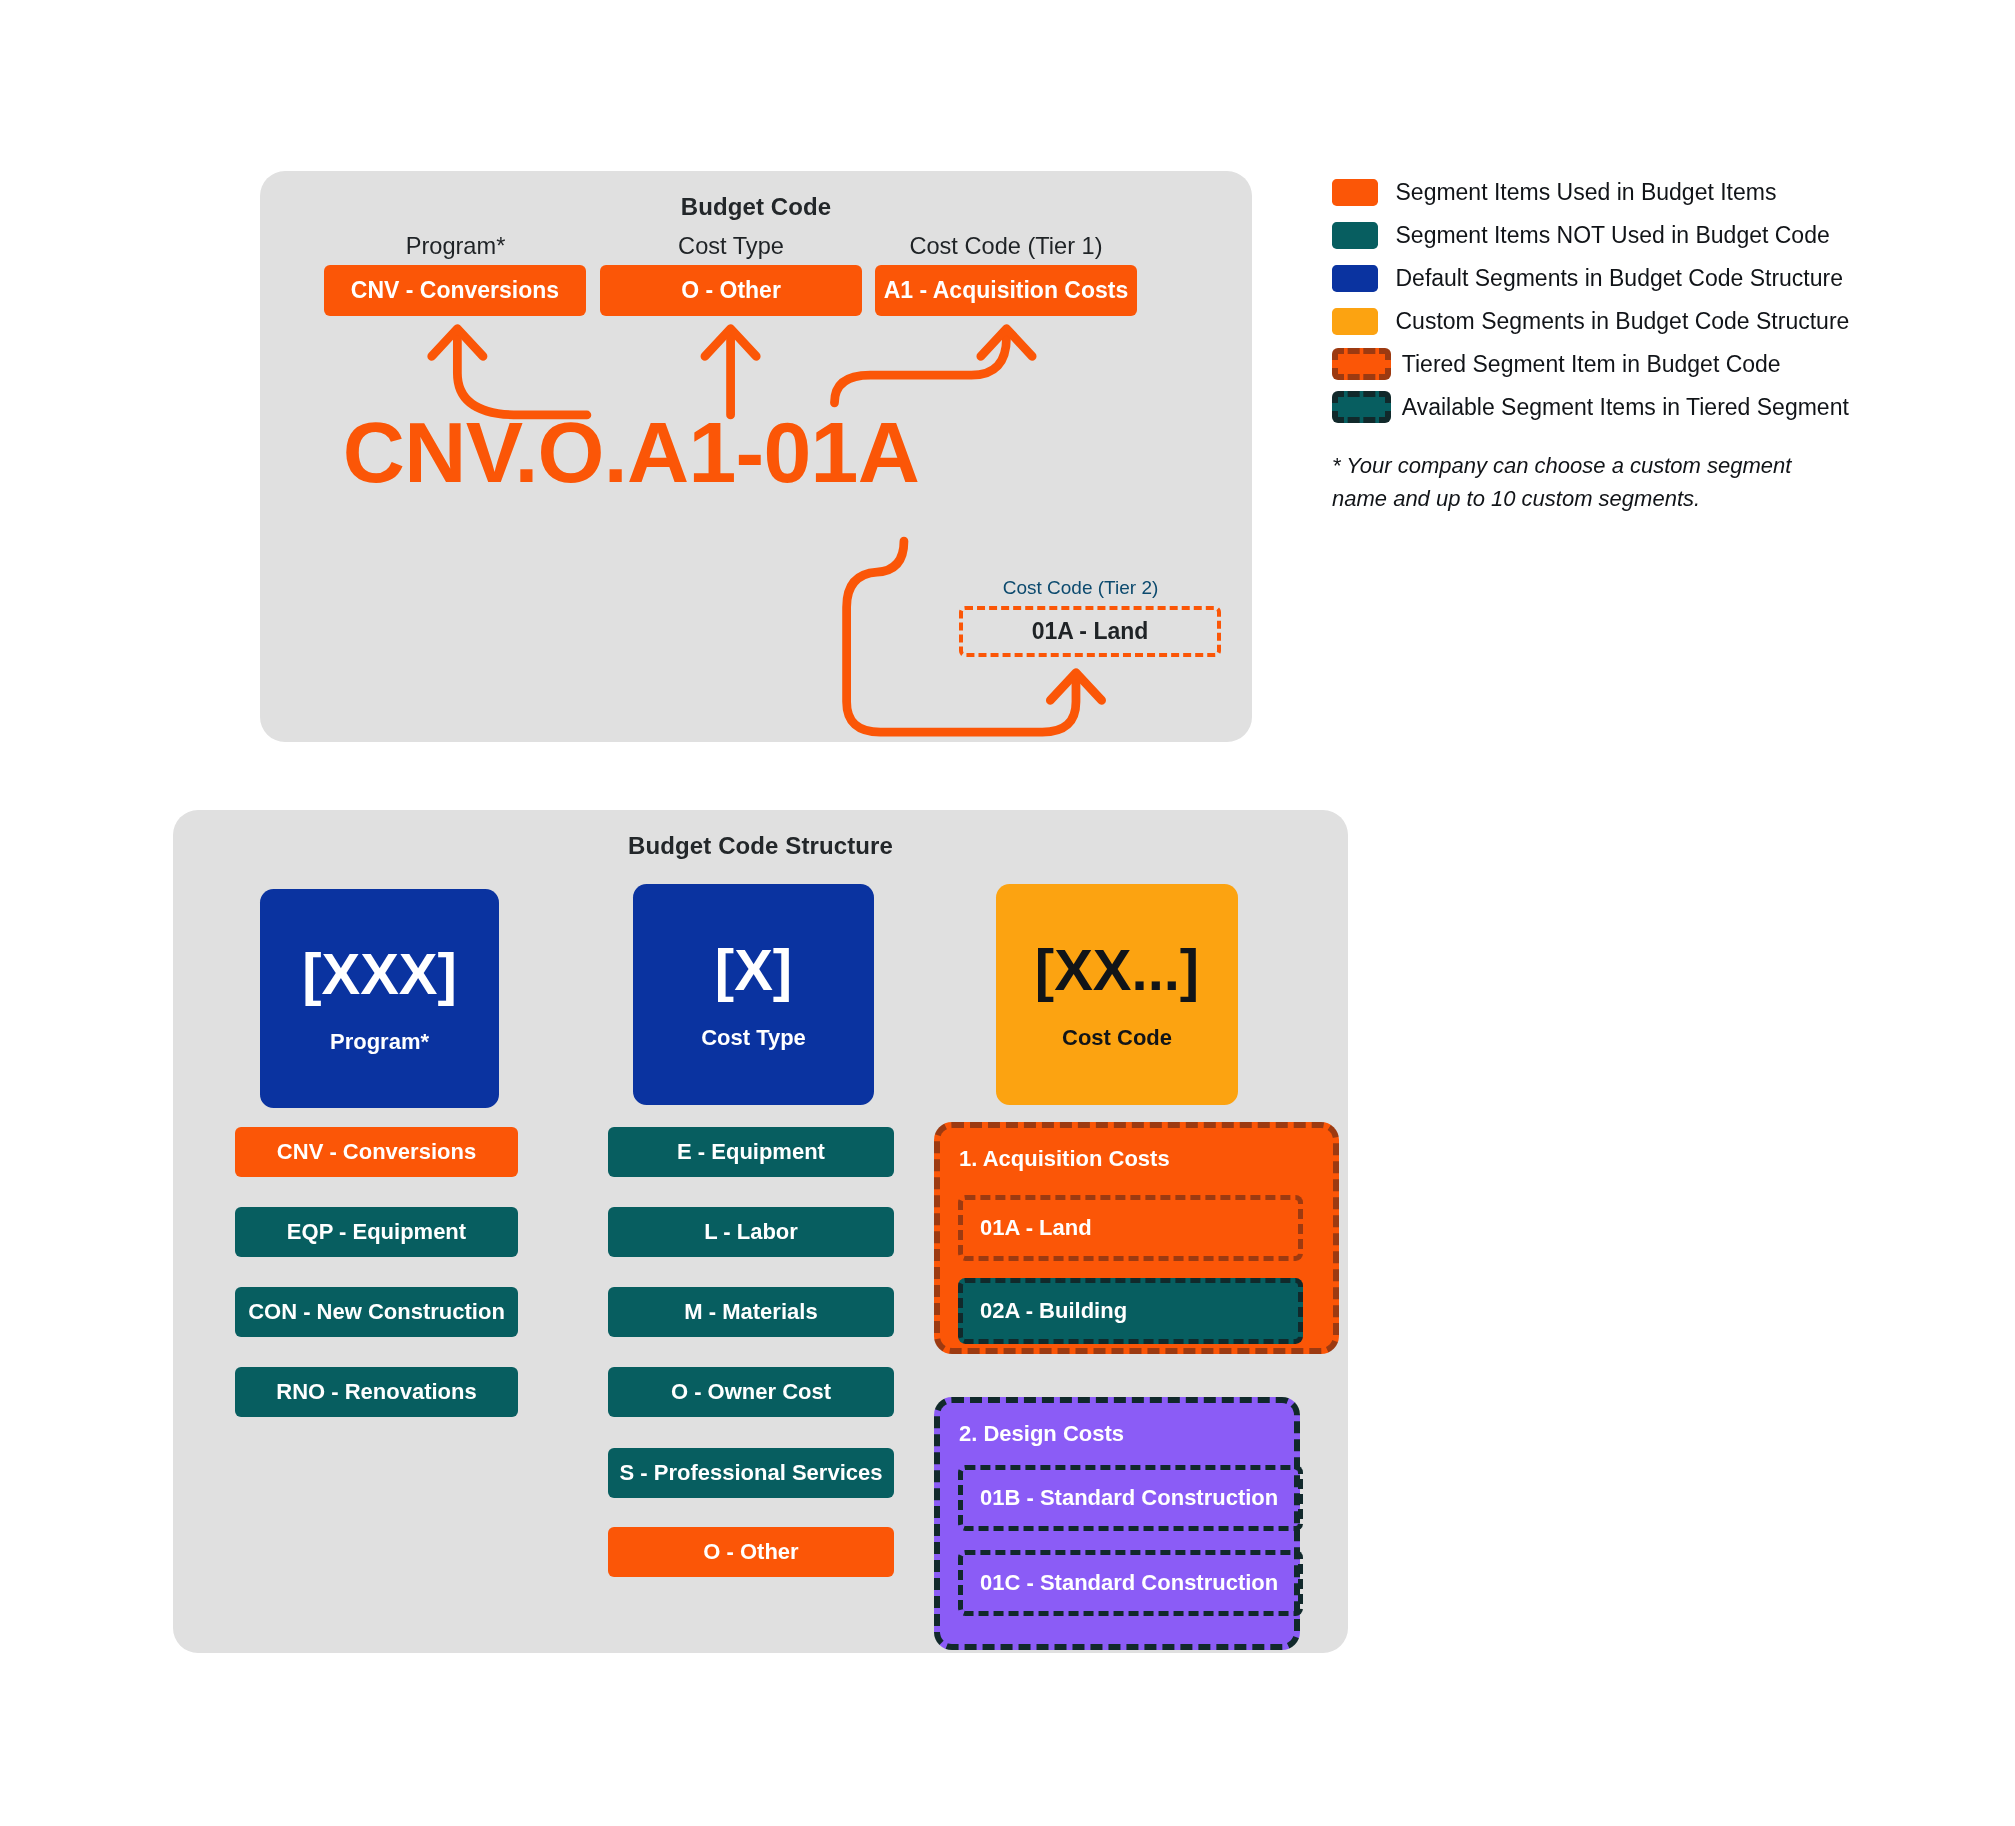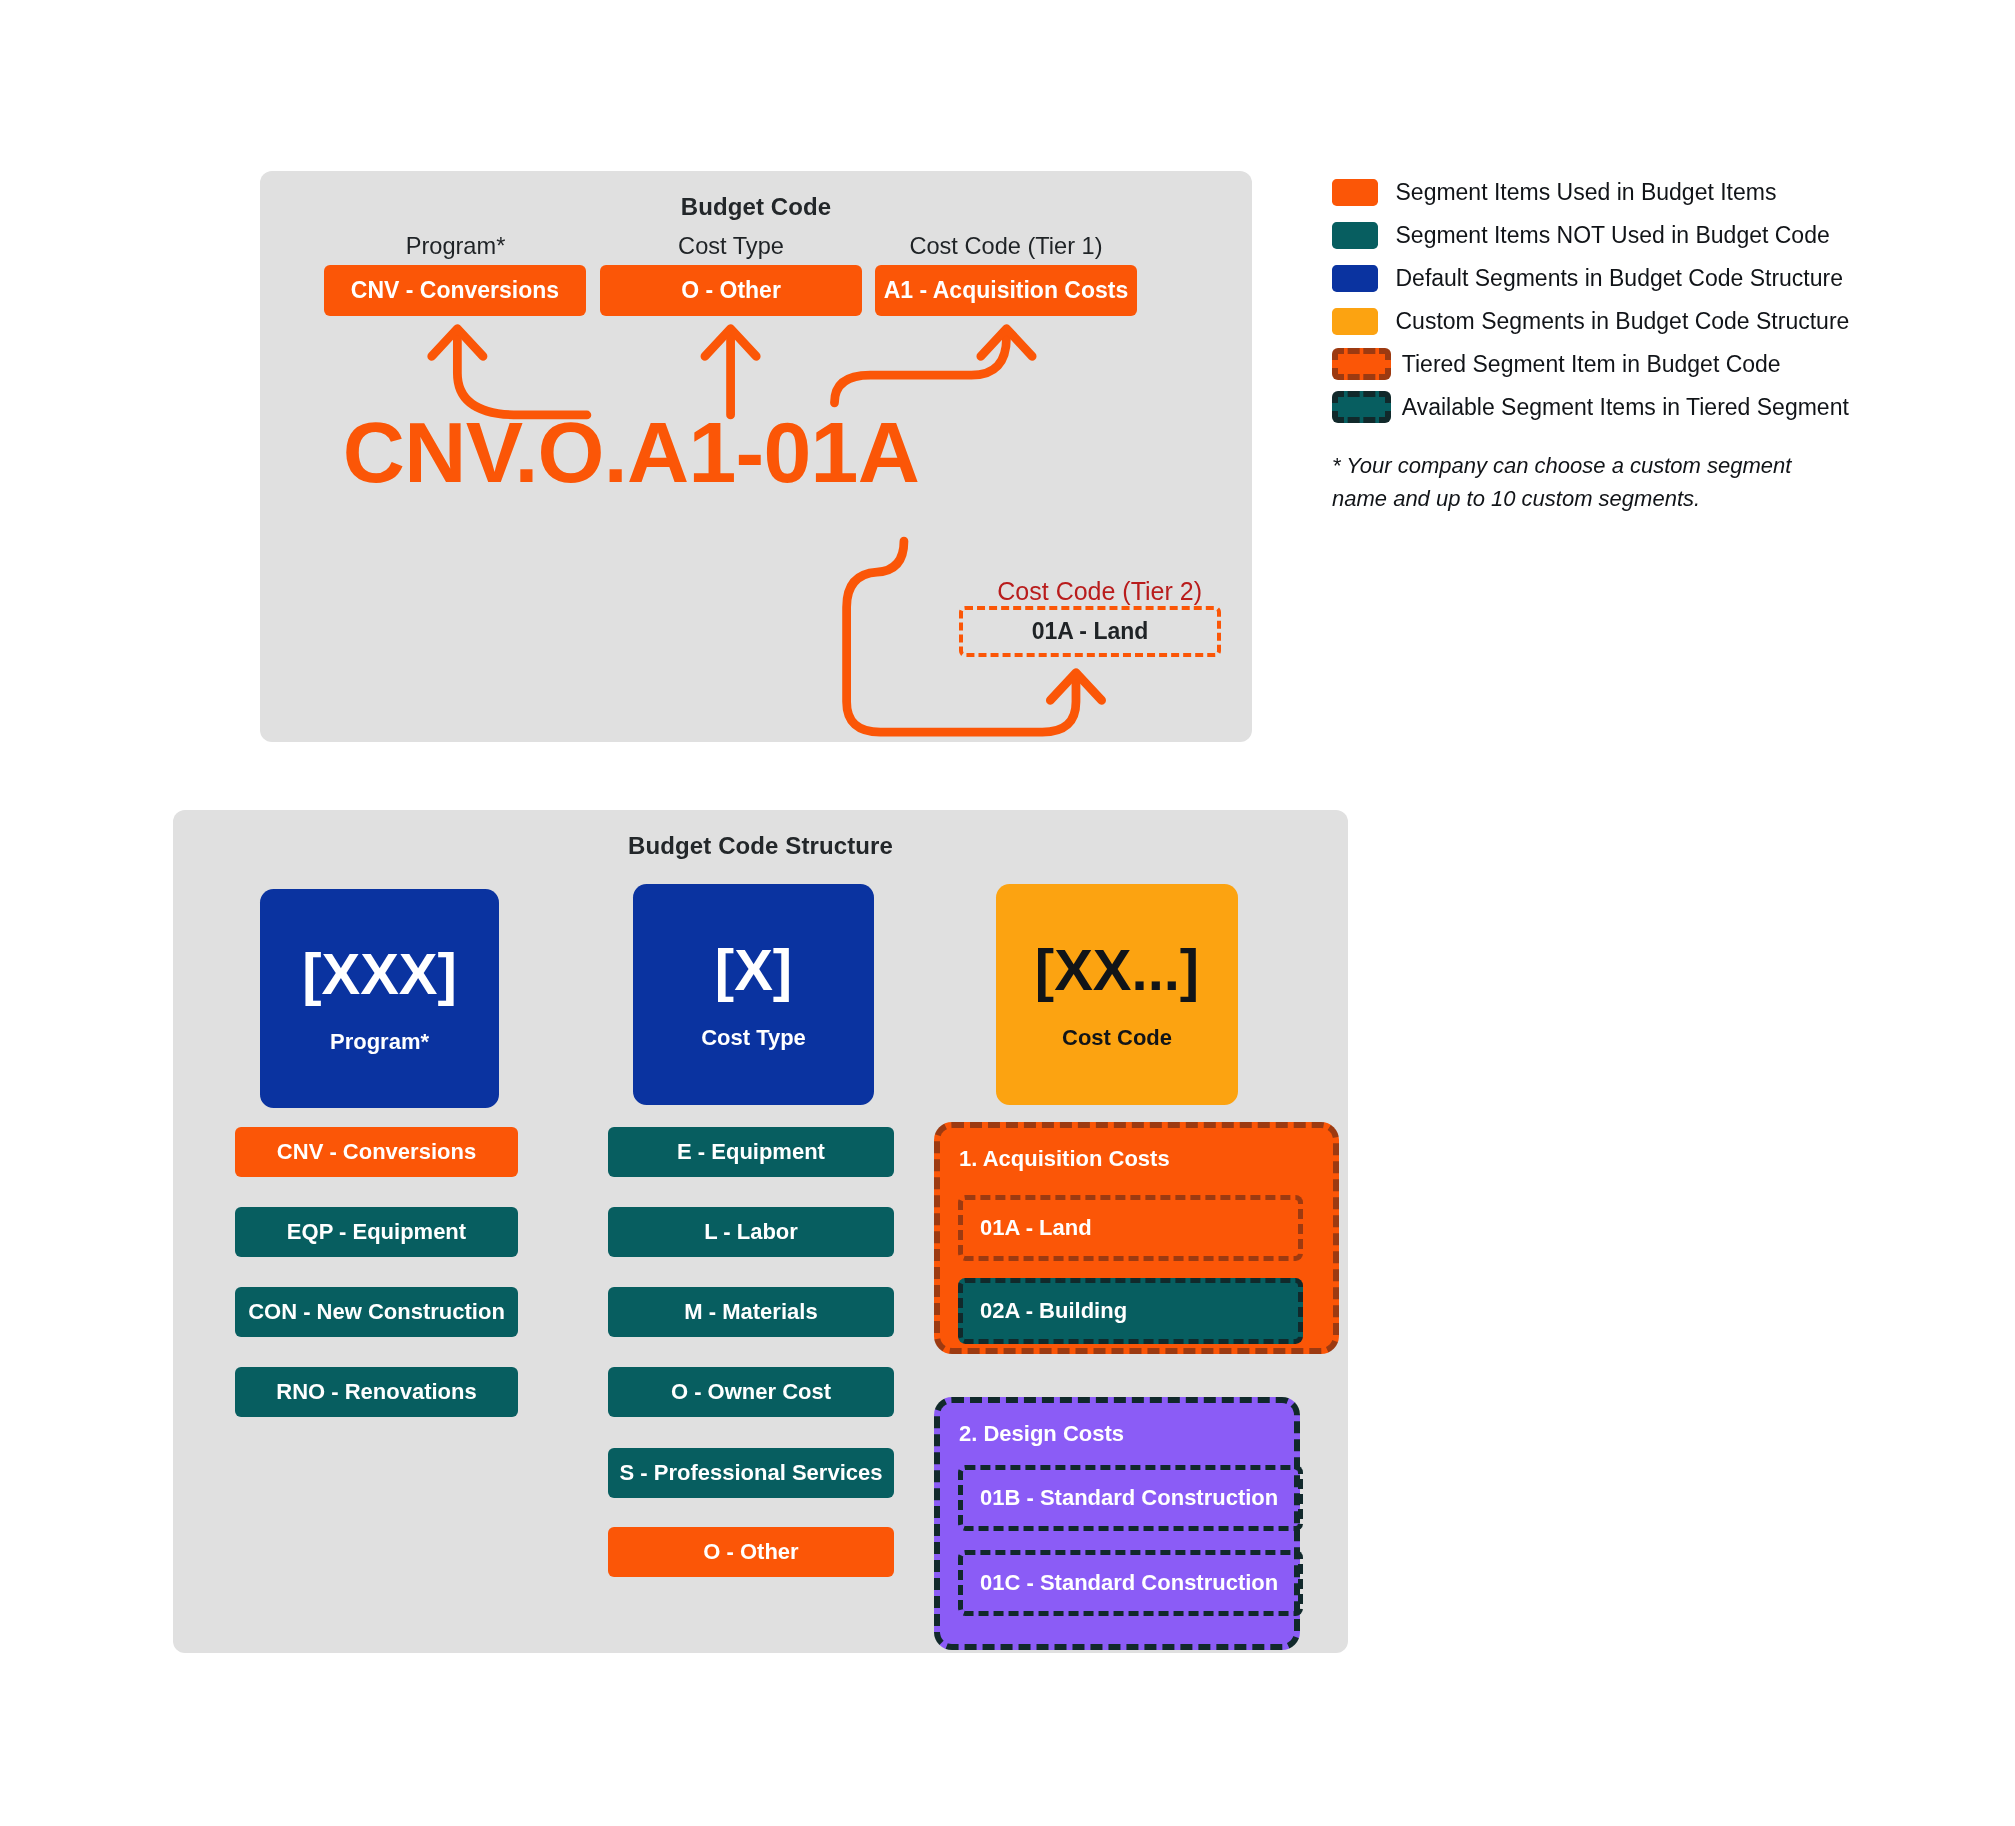--- a/index.html
+++ b/index.html
@@ -4,21 +4,21 @@
 <style>
   html,body{margin:0;padding:0;background:#ffffff;}
   body{
     width:2015px;height:1827px;position:relative;overflow:hidden;
     font-family:"Liberation Sans", sans-serif;
     -webkit-font-smoothing:antialiased;
   }
 
   
   .panel{
-    position:absolute;background:#e0e0e0;border-radius:12px;
+    position:absolute;background:#e0e0e0;border-radius:25px;
   }
   #panel-top{left:260px;top:171px;width:992px;height:571px;}
   #panel-bottom{left:173px;top:810px;width:1175px;height:843px;}
 
   .panel-title{
     position:absolute;left:0;width:100%;text-align:center;
     font-size:24px;font-weight:bold;color:#23272a;letter-spacing:0.1px;
   }
 
   
@@ -34,22 +34,22 @@
 
   
   #big-code{
     position:absolute;left:260px;top:405px;width:742px;text-align:center;
     color:#fb5607;font-size:86px;font-weight:bold;letter-spacing:-0.7px;
     line-height:1.1;
   }
 
   
   #tier2-label{
-    position:absolute;left:959px;top:577px;width:243px;text-align:right;
-    font-size:25px;color:#b91c1c;white-space:nowrap;
+    position:absolute;left:959px;top:577px;width:243px;text-align:center;
+    font-size:19px;color:#0c4a6e;white-space:nowrap;
   }
   #tier2-chip{
     position:absolute;left:959px;top:606px;width:262px;height:51px;
     border:4.7px dashed #fb5607;border-radius:6px;
     display:flex;align-items:center;justify-content:center;
     color:#1f2326;font-weight:bold;font-size:23px;box-sizing:border-box;
   }
 
   
   #legend{position:absolute;left:1332px;top:177px;width:641px;}

